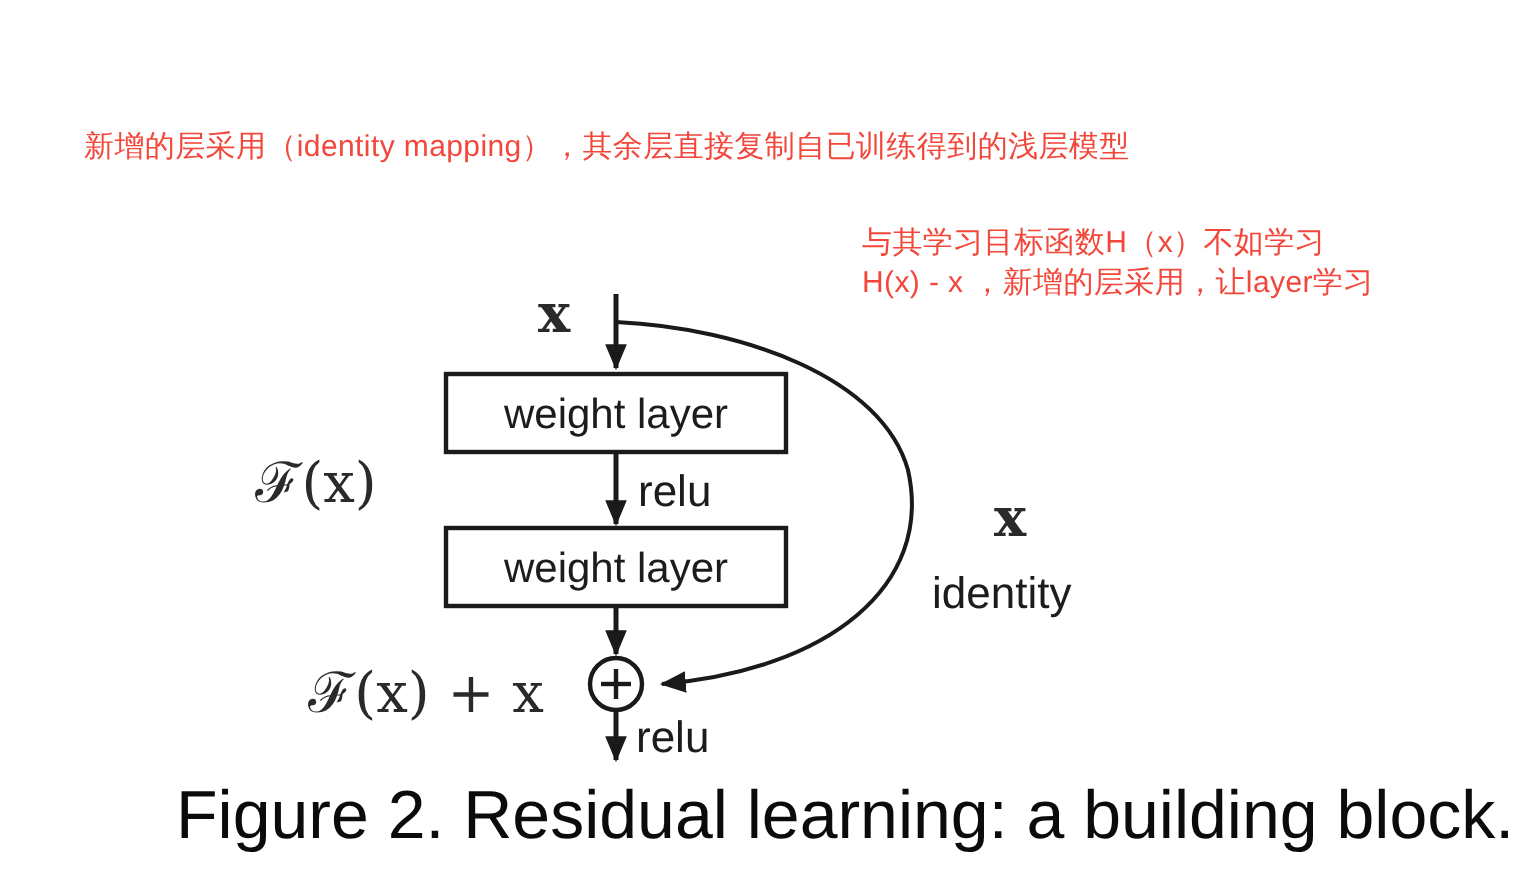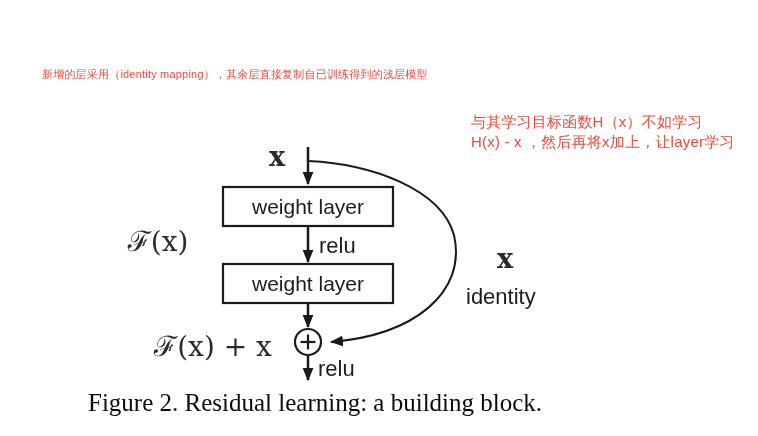--- a/index.html
+++ b/index.html
@@ -4,46 +4,46 @@
 <style>
   html,body{margin:0;padding:0;}
   body{
     width:758px;height:436px;overflow:hidden;
     background:#ffffff;position:relative;
     font-family:"Liberation Sans",sans-serif;
   }
   .note{
     position:absolute;
     color:#f2473a;
-    font-size:11px;
+    font-size:15px;
     line-height:20px;
     letter-spacing:0.2px;
     white-space:nowrap;
   }
   #top-note{left:42px;top:64px;}
-  #side-note{left:471px;top:112px;font-size:15px;}
+  #side-note{left:431px;top:112px;font-size:15px;}
   #diagram-svg{position:absolute;left:0;top:0;}
   .lbl-sans{font-family:"Liberation Sans",sans-serif;fill:#1c1c1c;}
   .lbl-math{font-family:"DejaVu Serif",serif;fill:#2a2a2a;}
   .bold{font-weight:bold;}
   .stroke{stroke:#1a1a1a;fill:none;}
   #caption{
     position:absolute;left:88px;top:389px;
-    font-family:Liberation Serif, serif;
-    font-size:25px;color:#0b0b0b;white-space:nowrap;
+    font-family:Liberation Sans, sans-serif;
+    font-size:34px;color:#0b0b0b;white-space:nowrap;
   }
 </style>
 </head>
 <body>
 
 <div id="top-note" class="note">新增的层采用（identity mapping），其余层直接复制自已训练得到的浅层模型</div>
 
 <div id="side-note" class="note">
   <div>与其学习目标函数H（x）不如学习</div>
-  <div>H(x) - x ，然后再将x加上，让layer学习</div>
+  <div>H(x) - x ，新增的层采用，让layer学习</div>
 </div>
 
 <svg id="diagram-svg" width="758" height="436" viewBox="0 0 758 436">
   <defs>
     <marker id="ah" viewBox="0 0 12 10" markerWidth="13" markerHeight="11" refX="11" refY="5" orient="auto" markerUnits="userSpaceOnUse">
       <path d="M0,0 L12,5 L0,10 z" fill="#1a1a1a"></path>
     </marker>
   </defs>
 
   <line class="stroke" x1="308" y1="147" x2="308" y2="184" stroke-width="2.5" marker-end="url(#ah)"></line>

